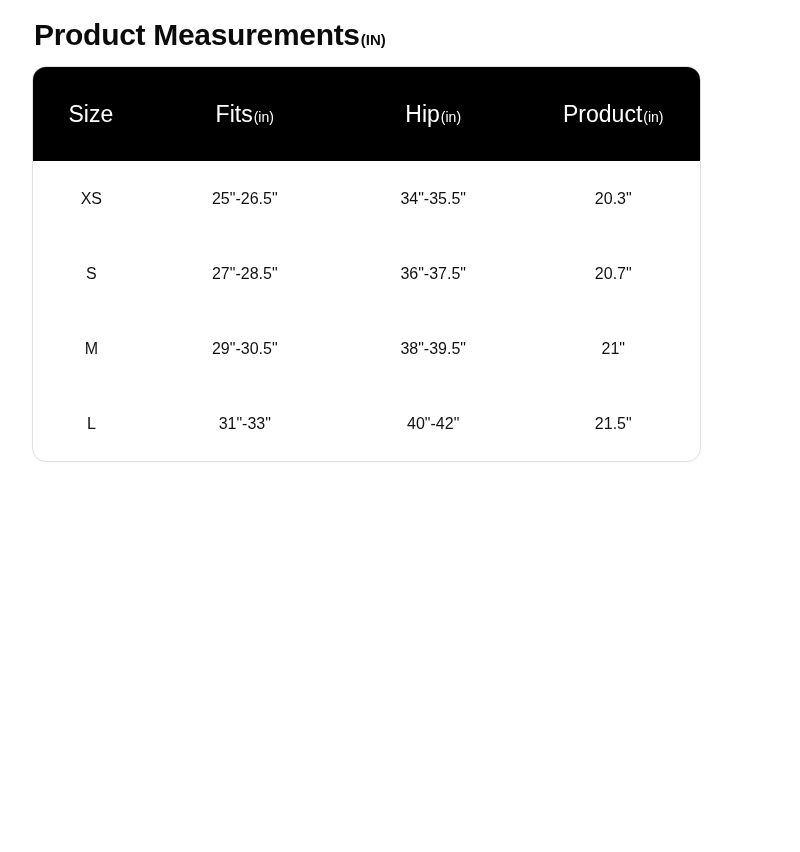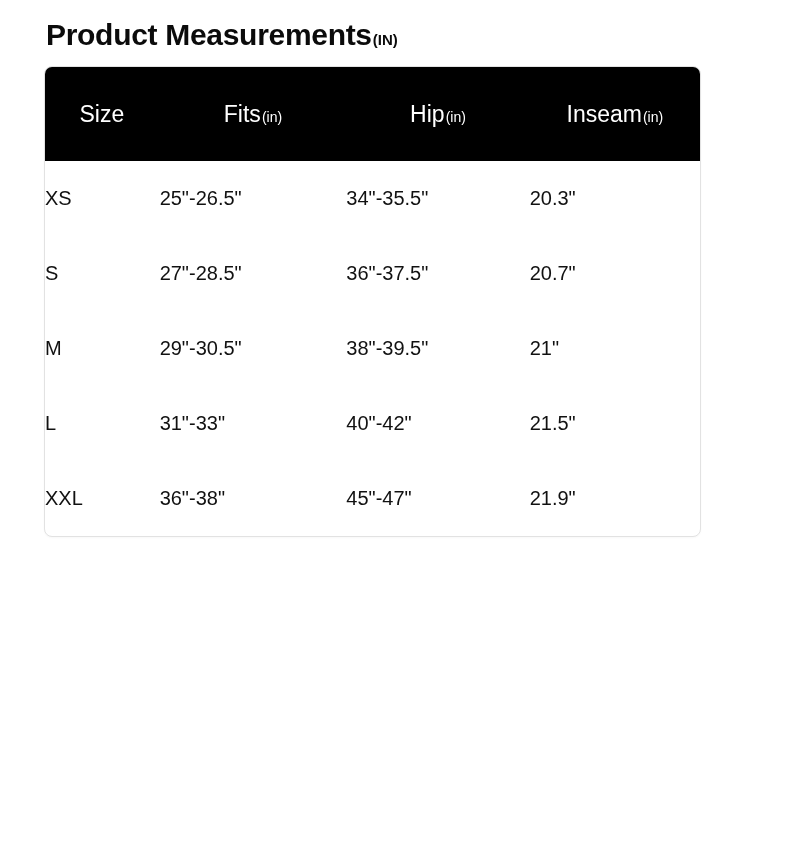--- a/index.html
+++ b/index.html
@@ -11,21 +11,21 @@
     height: 852px;
     background: #ffffff;
     font-family: "Liberation Sans", sans-serif;
     color: #111111;
     overflow: hidden;
   }
   .page {
     width: 729px;
     height: 852px;
     box-sizing: border-box;
-    padding: 18px 28px 0 44px;
+    padding: 18px 28px 0 32px;
     position: relative;
   }
   .title-row {
     display: flex;
     align-items: baseline;
     margin: 0 0 14px 2px;
   }
   .title-main {
     font-size: 30px;
     font-weight: bold;
@@ -33,21 +33,21 @@
     color: #0b0b0b;
   }
   .title-unit {
     font-size: 15px;
     font-weight: bold;
     color: #0b0b0b;
     margin-left: 1px;
   }
   .table-card {
     border: 1px solid #e2e2e2;
-    border-radius: 8px;
+    border-radius: 14px;
     overflow: hidden;
     background: #ffffff;
     box-shadow: 0 1px 2px rgba(0,0,0,0.03);
   }
   table.size-table {
     width: 100%;
     border-collapse: collapse;
     table-layout: fixed;
   }
   table.size-table thead tr {
@@ -65,23 +65,23 @@
   .th-inner {
     display: inline-flex;
     align-items: baseline;
     justify-content: center;
   }
   .th-unit {
     font-size: 14px;
     margin-left: 1px;
   }
   table.size-table tbody td {
-    font-size: 20px;
+    font-size: 16px;
     color: #111111;
-    text-align: left;
+    text-align: center;
     height: 75px;
     vertical-align: middle;
     padding: 0;
     font-weight: normal;
   }
   col.c-size { width: 17.5%; }
   col.c-waist { width: 28.5%; }
   col.c-hip { width: 28%; }
   col.c-inseam { width: 26%; }
   .footnote {
@@ -124,21 +124,21 @@
             </span>
           </th>
           <th>
             <span class="th-inner">
               <span>Hip</span>
                 <span class="th-unit">(in)</span>
             </span>
           </th>
           <th>
             <span class="th-inner">
-              <span>Inseam</span>
+              <span>Product</span>
                 <span class="th-unit">(in)</span>
             </span>
           </th>
         </tr>
       </thead>
       <tbody>
         <tr>
           <td>XS</td>
           <td>25"-26.5"</td>
           <td>34"-35.5"</td>
@@ -155,24 +155,18 @@
           <td>29"-30.5"</td>
           <td>38"-39.5"</td>
           <td>21"</td>
         </tr>
         <tr>
           <td>L</td>
           <td>31"-33"</td>
           <td>40"-42"</td>
           <td>21.5"</td>
         </tr>
-        <tr>
-          <td>XXL</td>
-          <td>36"-38"</td>
-          <td>45"-47"</td>
-          <td>21.9"</td>
-        </tr>
       </tbody>
     </table>
   </div>
 
 
 </div>
 
 </body></html>

